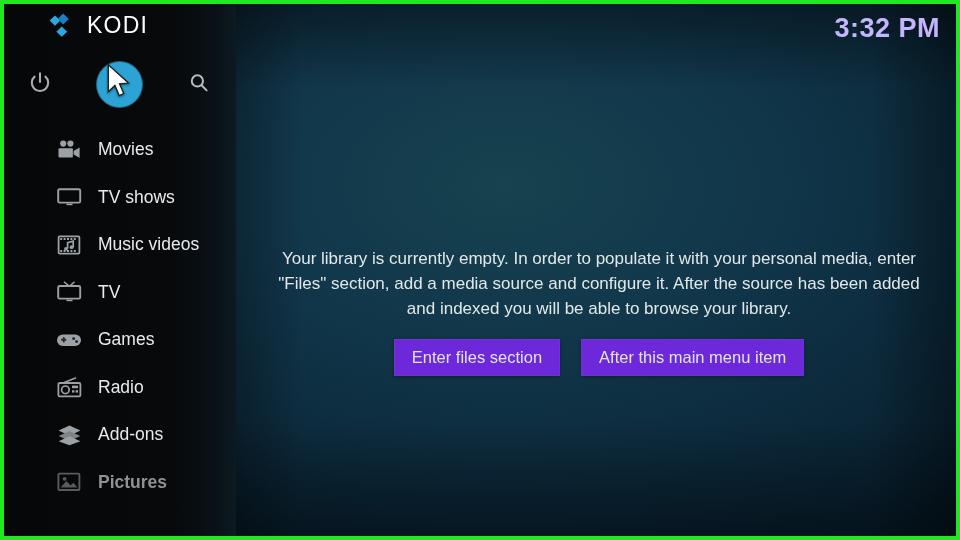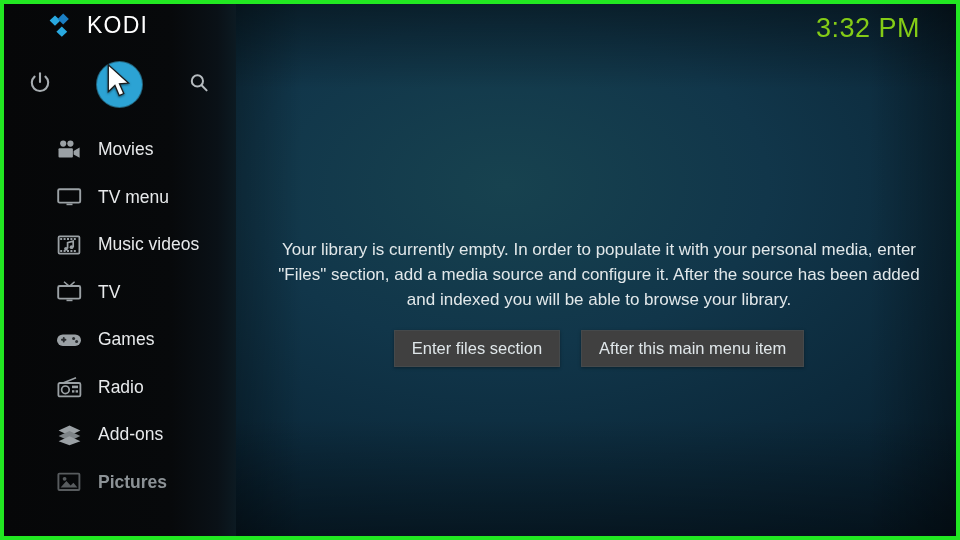--- a/index.html
+++ b/index.html
@@ -141,54 +141,54 @@
     font-size: 17.5px;
     font-weight: 400;
     white-space: nowrap;
   }
   .menu-item.dimmed .menu-label { color: #8c9296; font-weight: bold; }
   .menu-item.dimmed .menu-icon { opacity: 0.55; }
 
   
   #clock {
     position: absolute;
-    right: 36px;
+    right: 16px;
     top: 9px;
-    color: #84cc16;
+    color: #c4b5fd;
     font-size: 27px;
-    font-weight: 400;
+    font-weight: 700;
     letter-spacing: 0.5px;
     z-index: 6;
   }
 
   
   #empty-panel {
     position: absolute;
     left: 250px;
     top: 228px;
     width: 690px;
     text-align: center;
     z-index: 4;
   }
   #empty-message {
     color: #e2e8ea;
     font-size: 17px;
     line-height: 25px;
     font-weight: 400;
-    margin: 5px auto;
+    margin: 14px auto;
     width: 672px;
   }
   #button-row {
     margin-top: 18px;
     display: flex;
     justify-content: center;
     gap: 21px;
   }
   .panel-button {
-    background: #404040;
+    background: #6d28d9;
     border: 1px solid rgba(120,160,180,0.10);
     color: #dfe6e9;
     font-size: 16.5px;
     padding: 8px 17px 9px 17px;
     line-height: 18px;
     white-space: nowrap;
     box-shadow: 0 1px 3px rgba(0,0,0,0.35);
   }
 </style>
 </head>
@@ -257,21 +257,21 @@
         <span class="menu-label">Movies</span>
       </div>
 
       <div class="menu-item">
         <span class="menu-icon">
           <svg width="25" height="20" viewBox="0 0 25 20">
             <rect x="1.2" y="2.2" width="22" height="13.4" rx="1.4" fill="none" stroke="#9ba1a5" stroke-width="1.9"></rect>
             <rect x="9.5" y="16.6" width="6" height="1.6" fill="#9ba1a5"></rect>
           </svg>
         </span>
-        <span class="menu-label">TV menu</span>
+        <span class="menu-label">TV shows</span>
       </div>
 
 
       <div class="menu-item">
         <span class="menu-icon">
           <svg width="24" height="22" viewBox="0 0 24 22">
             <rect x="1.6" y="2.4" width="20.8" height="17.2" rx="1" fill="none" stroke="#9ba1a5" stroke-width="1.8"></rect>
             <g fill="#9ba1a5">
               <rect x="3.2" y="4" width="2" height="2"></rect>
                 <rect x="6.6" y="4" width="2" height="2"></rect>

